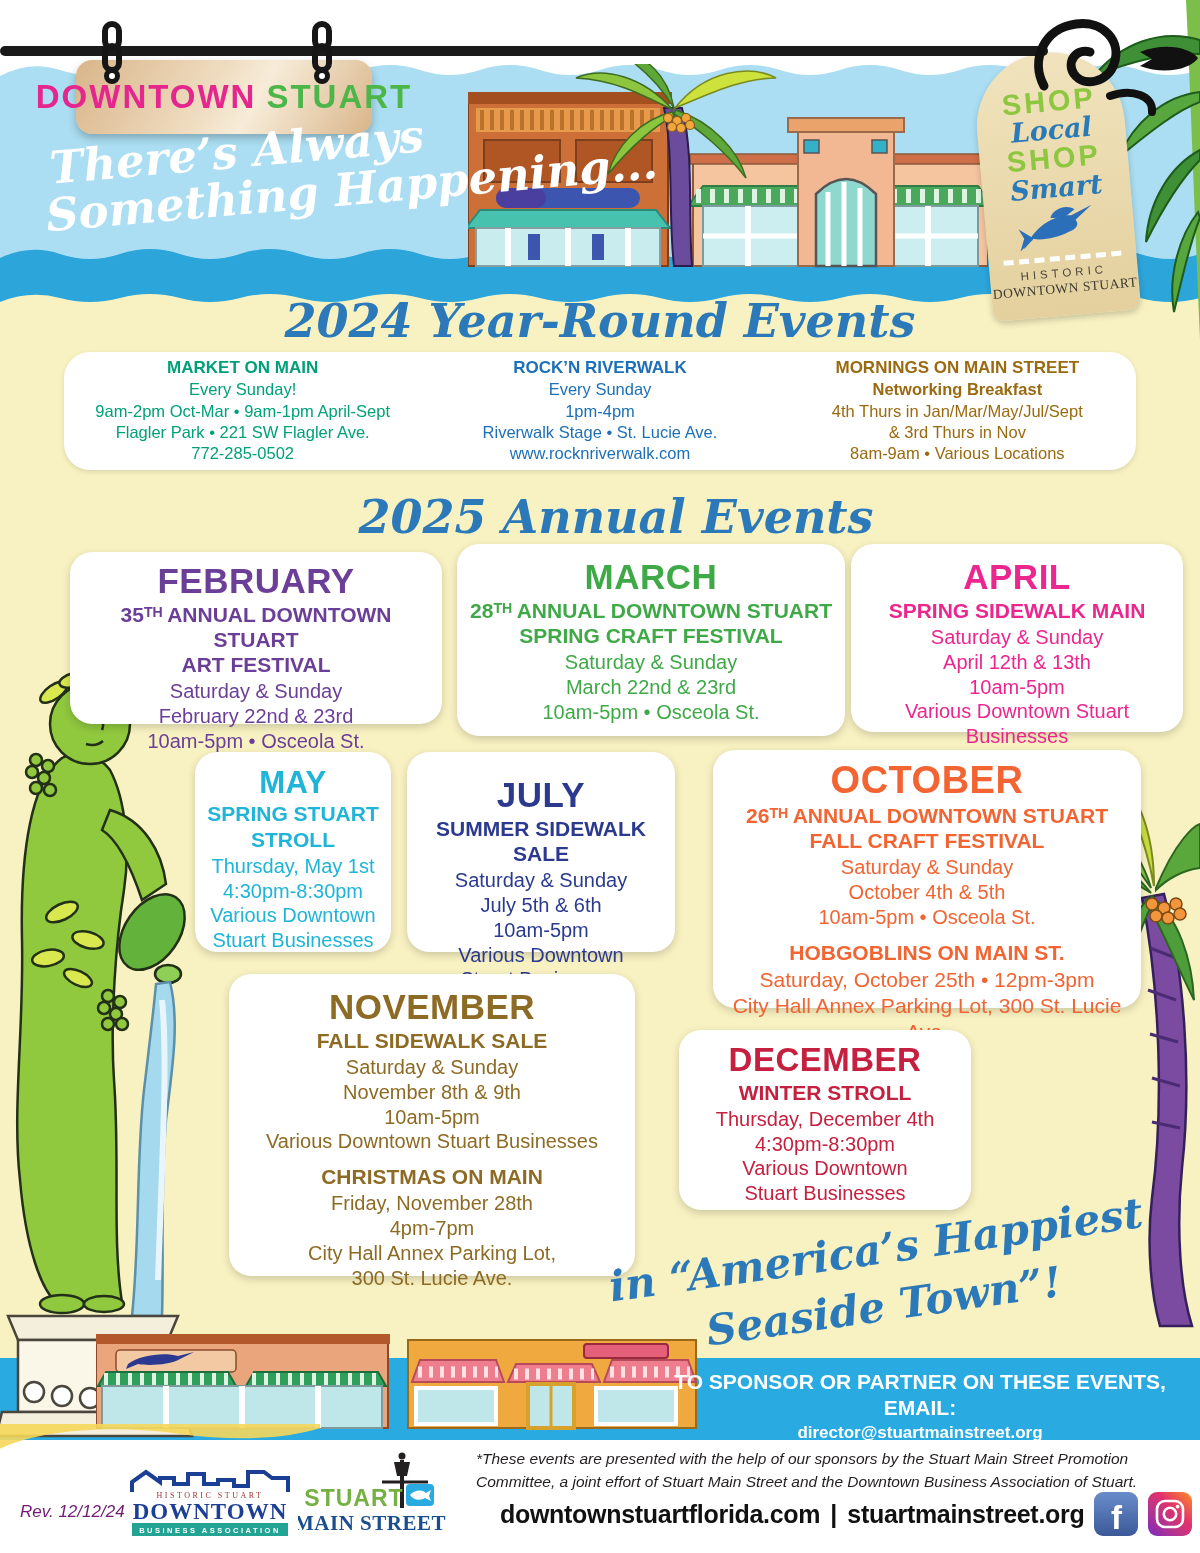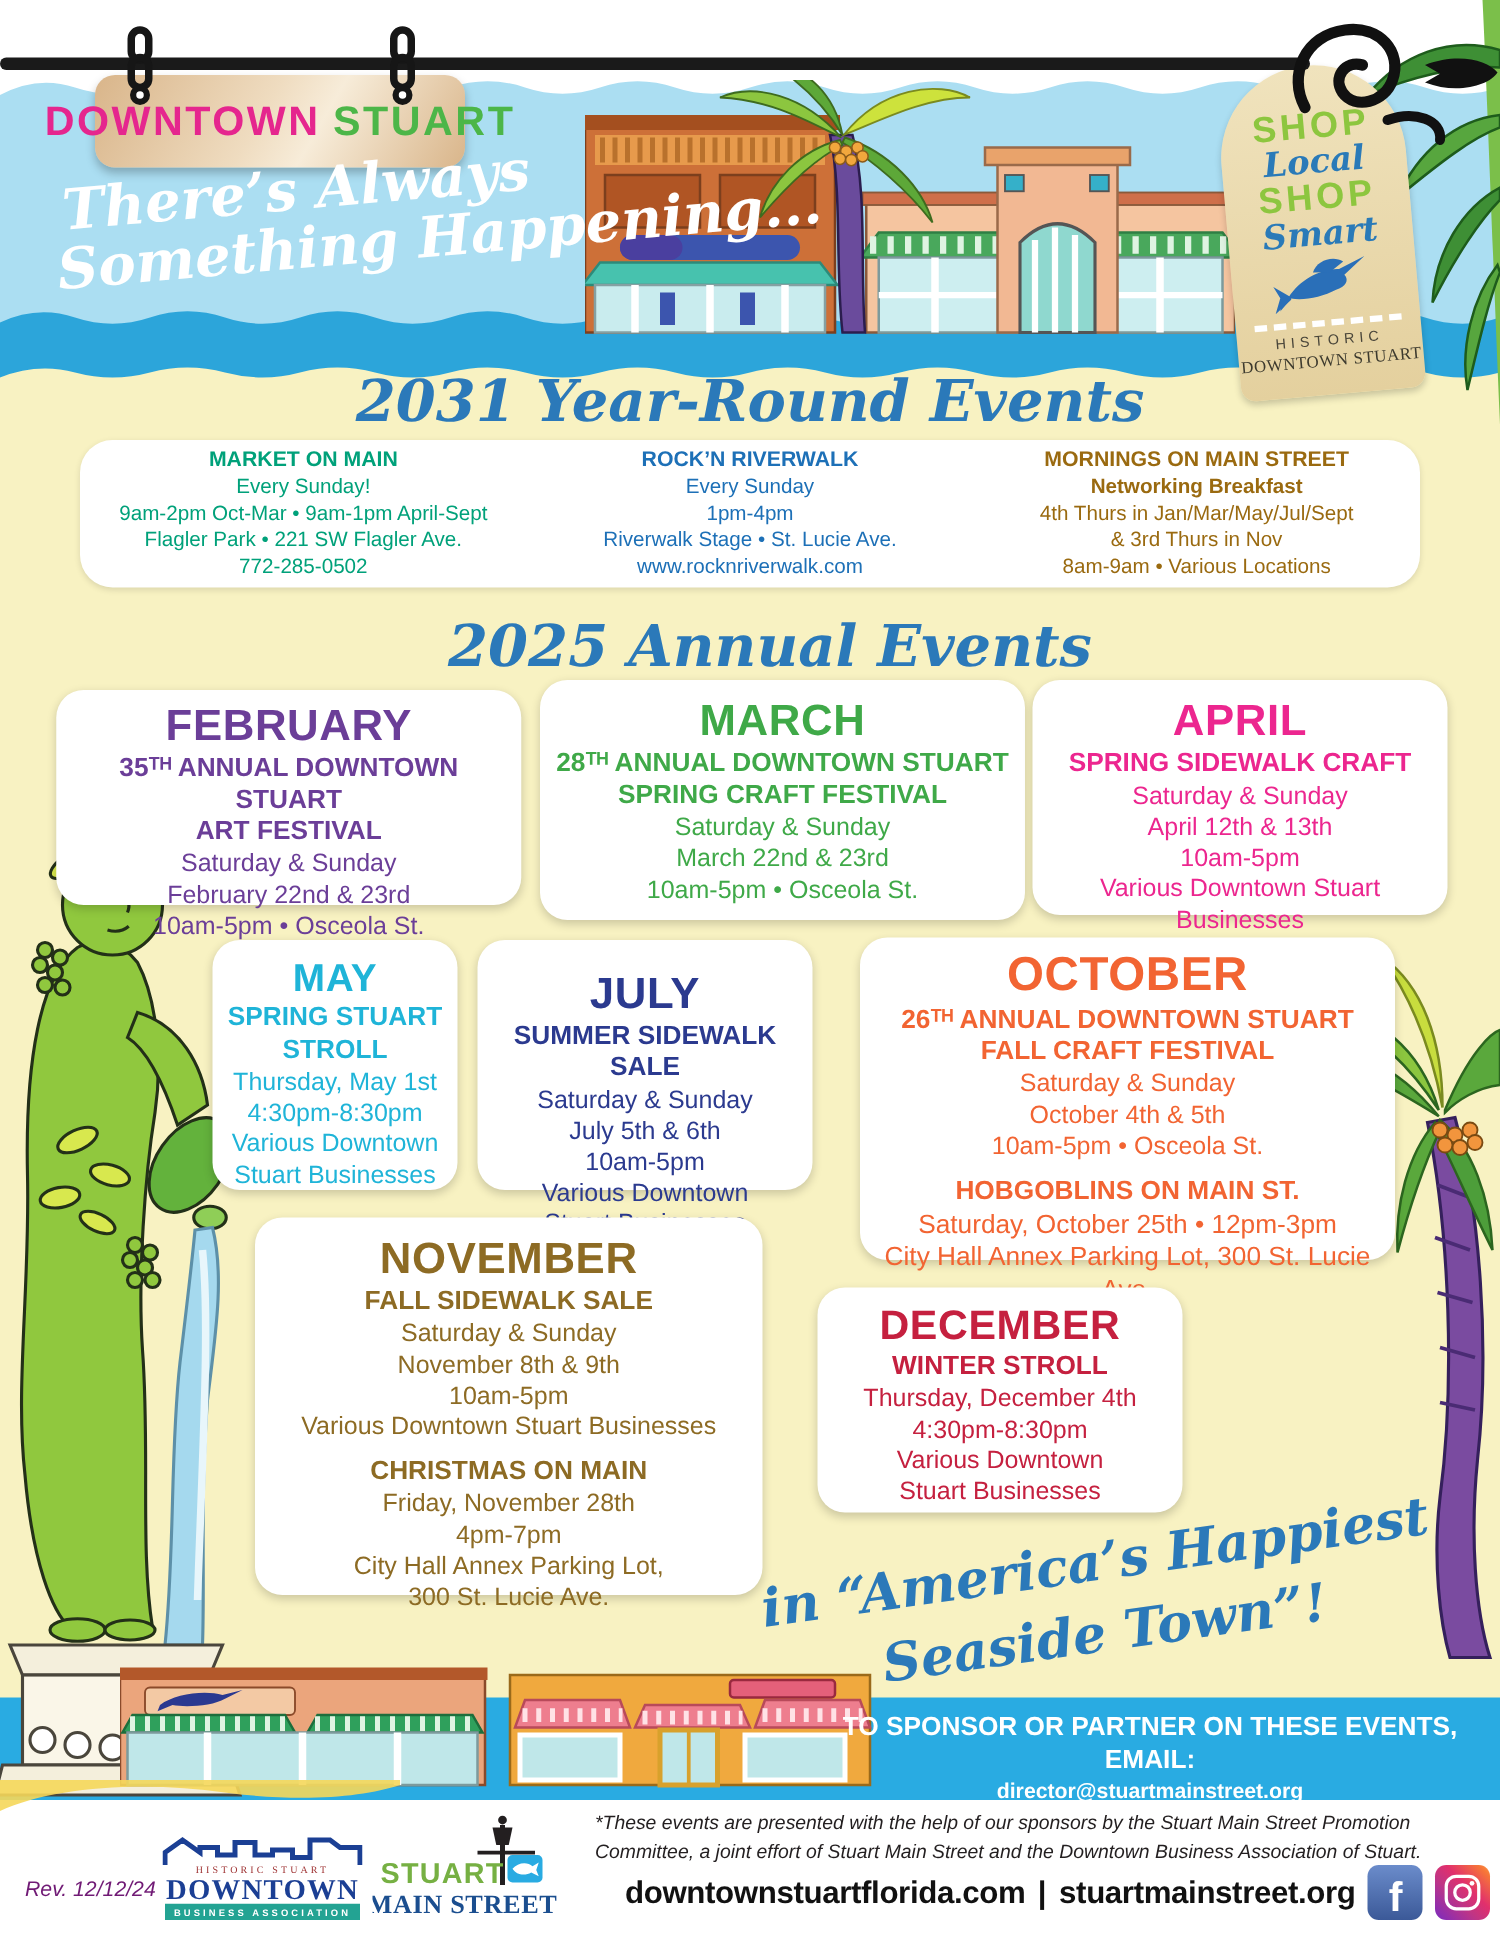--- a/index.html
+++ b/index.html
@@ -39,21 +39,21 @@
   
   .yr-panel{left:64px;top:352px;width:1072px;height:118px;background:#ffffff;border-radius:26px;
             z-index:4;display:flex;align-items:center;box-shadow:0 2px 5px rgba(0,0,0,.12);}
   .yr-col{flex:1;text-align:center;padding:0 8px;}
   .yr-name{font-weight:bold;font-size:17px;line-height:1.3;}
   .yr-sub{font-weight:bold;font-size:16.5px;line-height:1.3;}
   .yr-lines{font-size:16.5px;line-height:1.3;}
 
   
   .card{position:absolute;background:#fff;border-radius:22px;box-shadow:0 3px 8px rgba(0,0,0,.18);
-        z-index:4;text-align:center;box-sizing:border-box;padding:10px 8px;}
+        z-index:4;text-align:center;box-sizing:border-box;padding:10px 8px;margin-left:25px;}
   .m-name{font-weight:bold;font-size:35px;line-height:1.08;letter-spacing:.5px;}
   .m-name.lg{font-size:38px;}
   .m-name.md{font-size:31px;}
   .e-title{font-weight:bold;font-size:21px;line-height:1.2;margin-top:2px;}
   .e-details{font-size:20px;line-height:1.24;margin-top:2px;}
   .e-gap{height:8px;}
 
   
   .closing{left:600px;top:1222px;width:560px;z-index:4;font-size:42px;line-height:1.35;
            transform:rotate(-8deg);text-align:center;}
@@ -191,21 +191,21 @@
         <path d="M14,32 C24,18 44,10 58,12 L80,3 L62,17 C66,22 62,27 54,29 C42,34 26,36 16,33 L6,43 L10,32 Z"></path>
         <path d="M36,13 C40,3 54,0 62,6 L50,14 Z"></path>
         <path d="M16,32 L2,22 L7,32 L2,45 L16,34 Z"></path>
       </g>
     </svg>
     <div class="badge-divider"></div>
     <div class="historic">HISTORIC</div>
     <div class="place">DOWNTOWN STUART</div>
   </div>
 
-  <div class="abs yr-title script center">2031 Year-Round Events</div>
+  <div class="abs yr-title script center">2024 Year-Round Events</div>
 
   <div class="abs yr-panel">
     <div class="yr-col" style="color: rgb(0, 161, 122);">
       <div class="yr-name">MARKET ON MAIN</div>
       <div class="yr-lines prelines">Every Sunday!
 9am-2pm Oct-Mar  •  9am-1pm April-Sept
 Flagler Park  •  221 SW Flagler Ave.
 772-285-0502</div>
     </div>
     <div class="yr-col" style="color: rgb(29, 112, 183);">
@@ -239,21 +239,21 @@
     <div class="m-name">MARCH</div>
     <div class="e-title prelines">28ᵀᴴ ANNUAL DOWNTOWN STUART
 SPRING CRAFT FESTIVAL</div>
     <div class="e-details prelines">Saturday &amp; Sunday
 March 22nd &amp; 23rd
 10am-5pm • Osceola St.</div>
   </div>
 
   <div class="card" style="left: 826px; top: 544px; width: 332px; height: 188px; padding-top: 14px; color: rgb(236, 38, 143);">
     <div class="m-name">APRIL</div>
-    <div class="e-title prelines">SPRING SIDEWALK CRAFT</div>
+    <div class="e-title prelines">SPRING SIDEWALK MAIN</div>
     <div class="e-details prelines">Saturday &amp; Sunday
 April 12th &amp; 13th
 10am-5pm
 Various Downtown Stuart Businesses</div>
   </div>
 
   <div class="card" style="left: 170px; top: 752px; width: 196px; height: 200px; padding-top: 14px; color: rgb(31, 180, 216);">
     <div class="m-name md">MAY</div>
     <div class="e-title prelines">SPRING STUART
 STROLL</div>

